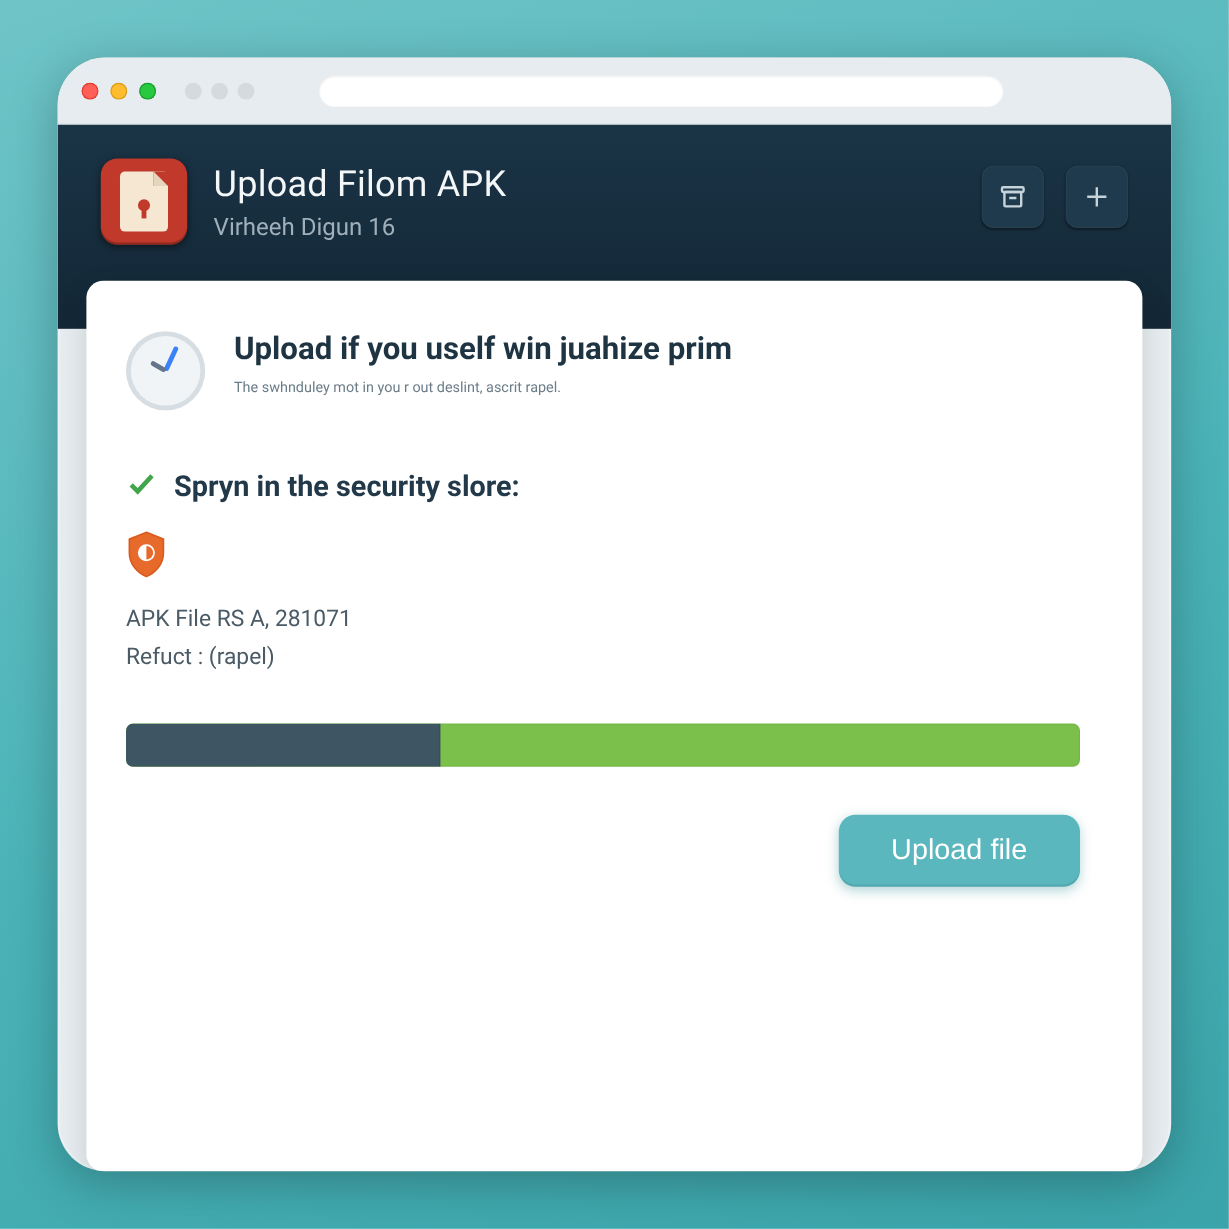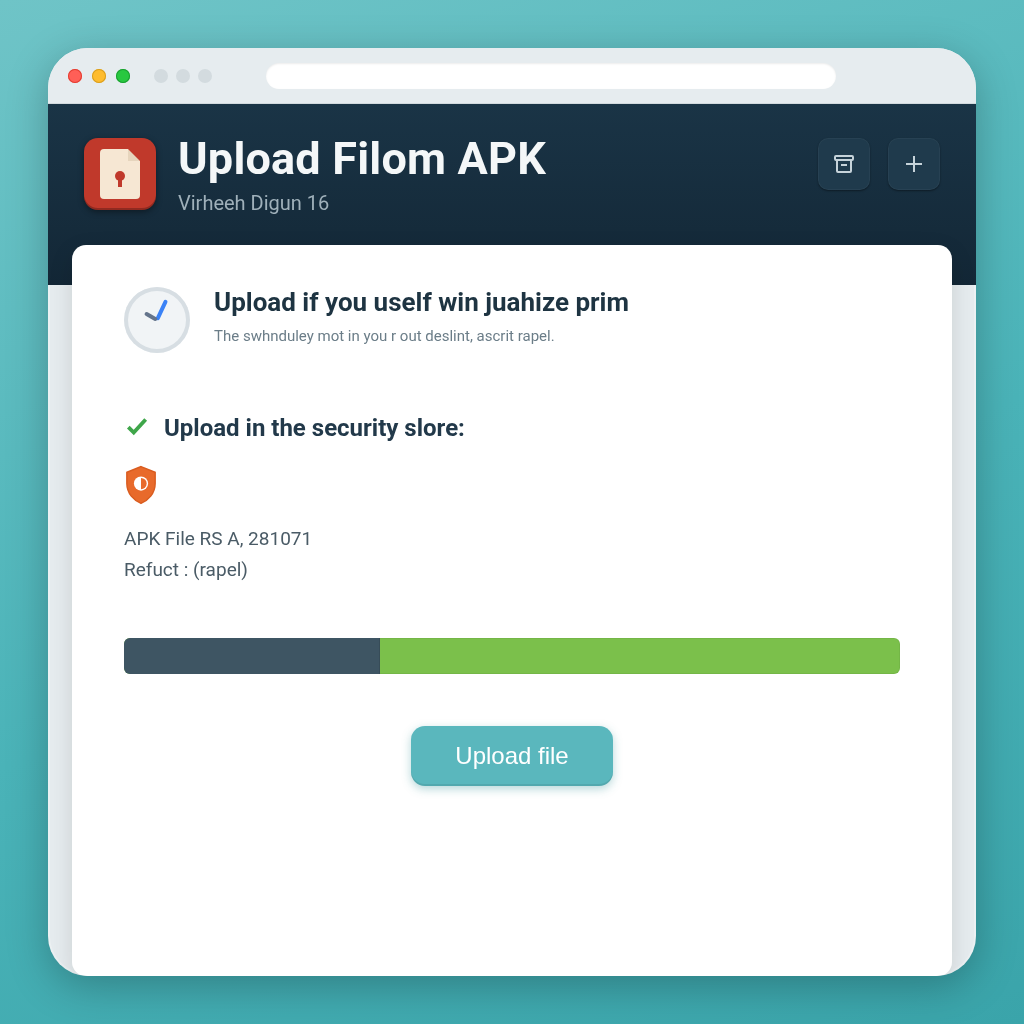--- a/index.html
+++ b/index.html
@@ -45,50 +45,50 @@
   }
   .app-icon .file .keyhole{
     position:absolute; left:50%; top:55%; transform:translate(-50%,-50%);
     width:10px; height:10px; background:#c0392b; border-radius:50%;
   }
   .app-icon .file .keyhole::after{
     content:""; position:absolute; left:50%; top:8px; transform:translateX(-50%);
     width:4px; height:8px; background:#c0392b;
   }
   .titles h1{
-    color:#f4f7f8; font-size:45px; font-weight:700; letter-spacing:.2px;text-align:center;
+    color:#f4f7f8; font-size:30px; font-weight:400; letter-spacing:.2px;text-align:center;
   }
   .titles .sub{
     color:#9fb0ba; font-size:20px; margin-top:6px;
   }
   .header-actions{ position:absolute; right:36px; top:34px; display:flex; gap:18px; }
   .hbtn{
     width:52px; height:52px; border-radius:10px; background:#1f3a4c;
     display:flex; align-items:center; justify-content:center; color:#c6d3da;
     box-shadow: inset 0 0 0 1px rgba(255,255,255,.04), 0 1px 2px rgba(0,0,0,.4);
     cursor:pointer;
   }
   .hbtn svg{ width:24px; height:24px; stroke:#c6d3da; fill:none; stroke-width:2; }
 
   .card{
     background:#fff; margin: -40px 24px 0 24px; border-radius:14px;
-    box-shadow: 0 8px 24px rgba(0,0,0,.12); padding: 42px 52px 56px 52px; flex:1;
-    display:flex; flex-direction:column; position:relative;gap:12px;
+    box-shadow: 0 8px 24px rgba(0,0,0,.12); padding: 42px 52px 56px 33px; flex:1;
+    display:flex; flex-direction:column; position:relative;
   }
   .intro{ display:flex; gap:24px; align-items:flex-start; }
   .clock{
     width:66px; height:66px; border-radius:50%; background:#f1f4f6; position:relative;
     box-shadow: inset 0 0 0 4px #d7dee3;
   }
   .clock::before{ content:""; position:absolute; left:50%; top:50%; width:4px; height:22px;
     background:#3b82f6; transform-origin: bottom center; transform: translate(-50%,-100%) rotate(25deg); border-radius:2px;}
   .clock::after{ content:""; position:absolute; left:50%; top:50%; width:4px; height:14px;
     background:#64748b; transform-origin: bottom center; transform: translate(-50%,-100%) rotate(-60deg); border-radius:2px;}
   .intro-text h2{ font-size:26px; font-weight:700; color:#1e3442; }
-  .intro-text p{ font-size:15px; color:#6b7d88; margin-top:10px; }
+  .intro-text p{ font-size:12px; color:#6b7d88; margin-top:10px; }
 
   .security{ margin-top:48px; }
   .sec-head{ display:flex; align-items:center; gap:14px; }
   .check svg{ width:26px; height:26px; stroke:#3fa64a; stroke-width:3.5; fill:none; }
   .sec-head h3{ font-size:24px; font-weight:700; color:#22394a; }
 
   .sec-body{ display:flex; gap:18px; margin-top:22px; align-items:flex-start;flex-direction:column; }
   .shield{
     width:34px; height:40px; position:relative; flex:0 0 34px;
   }
@@ -96,21 +96,21 @@
   .meta{ color:#4a5b66; font-size:19px; line-height:1.65; }
 
   .progress{
     margin-top:40px; height:36px; border-radius:6px; background:#7bc04b; overflow:hidden;
     box-shadow: inset 0 0 0 1px rgba(0,0,0,.05);
   }
   .progress .fill{
     height:100%; width:33%; background:#3e5563; border-right:1px solid rgba(0,0,0,.1);
   }
 
-  .cta-row{ display:flex; justify-content:center; margin-top:40px; }
+  .cta-row{ display:flex; justify-content:flex-end; margin-top:40px; }
   .upload-btn{
     background:#5ab7bd; color:#fff; font-size:24px; font-weight:500;
     padding: 16px 44px; border:none; border-radius:14px; cursor:pointer;
     box-shadow: 0 3px 10px rgba(45,140,146,.35), inset 0 -2px 0 rgba(0,0,0,.08);
   }
 </style>
 </head>
 <body>
 
 <div class="frame">
@@ -166,21 +166,21 @@
       </div>
     </div>
 
     <div class="security">
       <div class="sec-head">
         <span class="check">
           <svg viewBox="0 0 24 24">
               <polyline points="4 13 9 18 20 6"></polyline>
             </svg>
         </span>
-        <h3>Upload in the security slore:</h3>
+        <h3>Spryn in the security slore:</h3>
       </div>
       <div class="sec-body">
         <span class="shield">
           <svg viewBox="0 0 24 28">
             <path d="M12 1 L22 5 V13 C22 20 17 25 12 27 C7 25 2 20 2 13 V5 Z" fill="#e86a2b" stroke="#d95c1f"></path>
             <circle cx="12" cy="13" r="5" fill="#fff"></circle>
             <path d="M12 9 A4 4 0 0 1 12 17" fill="#e86a2b"></path>
           </svg>
         </span>
         <div class="meta">

